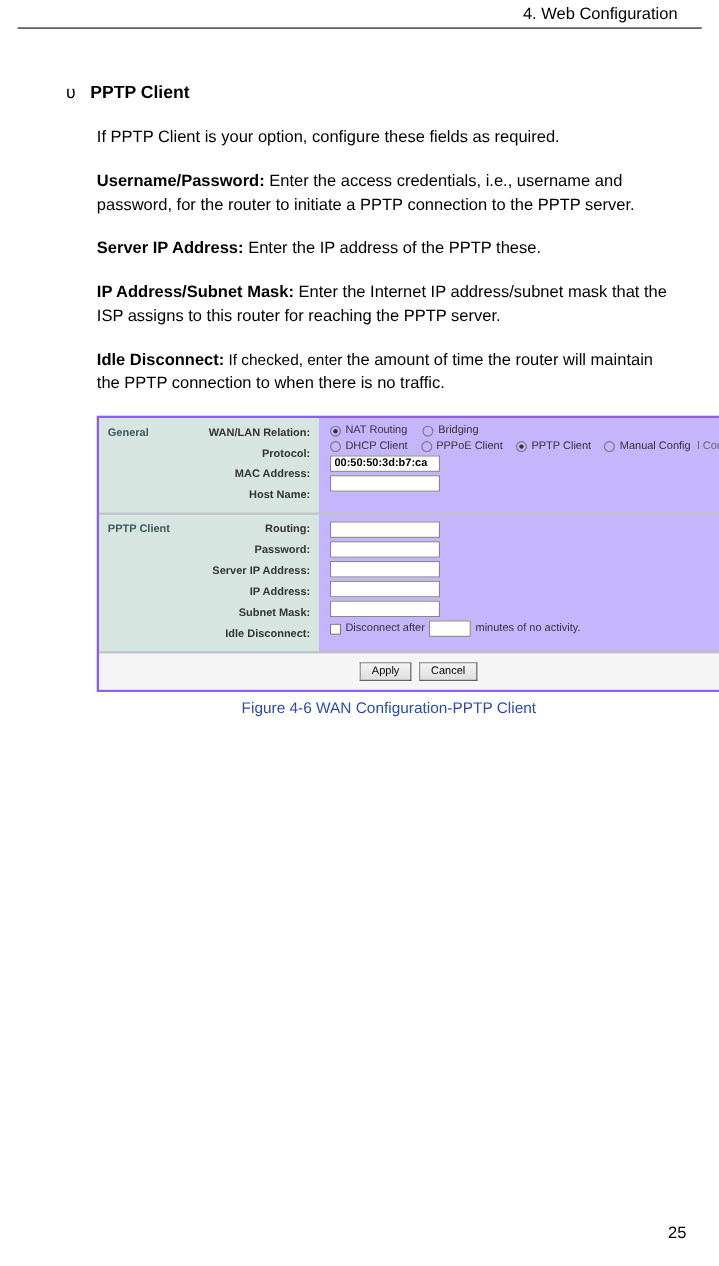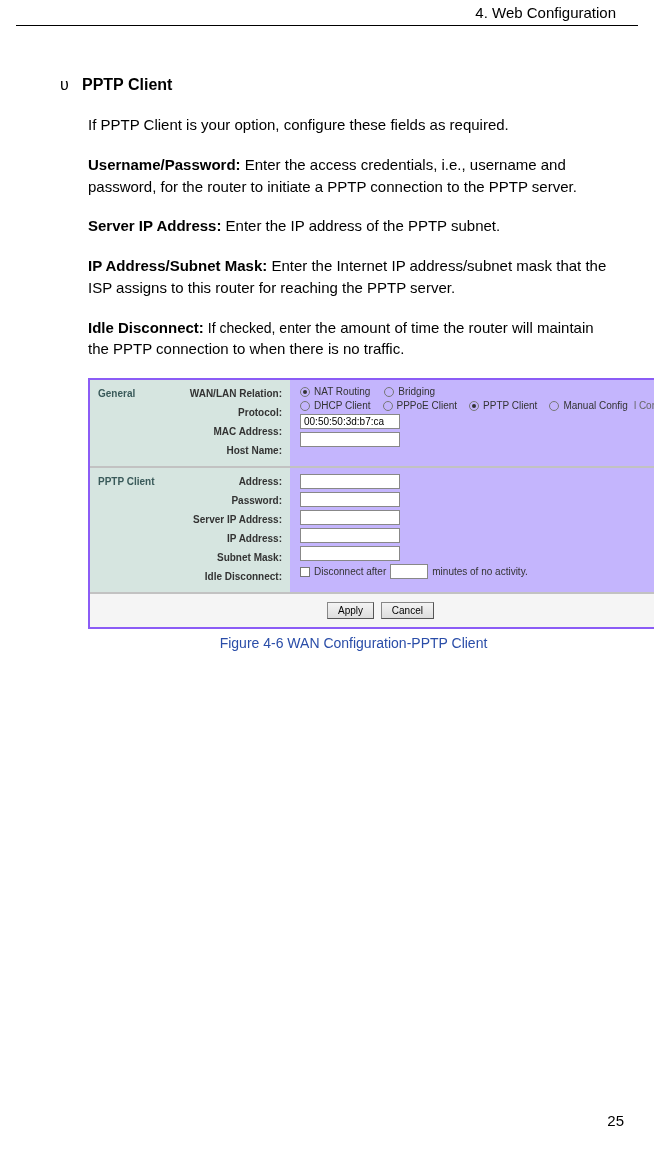--- a/index.html
+++ b/index.html
@@ -79,21 +79,21 @@
       margin-bottom: 4px;
       line-height: 15px;
     }
     .rlabel.first { display:flex; justify-content:space-between; }
     .right-col { flex:1; padding: 6px 4px 4px 10px; font-size:10px; }
     .radio-row { display:flex; gap:4px; align-items:center; margin-bottom:3px; }
     .radio { width:10px; height:10px; border:1px solid #777; border-radius:50%; display:inline-block; position:relative; }
     .radio.checked::after { content:""; position:absolute; width:4px; height:4px; background:#333; border-radius:50%; top:2px; left:2px; }
     .cb { width:10px; height:10px; border:1px solid #777; display:inline-block; background:#fff; }
     .tinput { border:1px solid #888; height:15px; background:#fff; display:inline-block; }
-    .w100 { width:100px; }
+    .w100 { width:100px;font-weight:bold; }
     .w40 { width:38px; }
     .opt-text { font-size:10px; color:#333; }
     .button-bar {
       padding: 8px 0 8px 0;
       text-align: center;
       background: #f5f5f5;
     }
     .btn {
       display:inline-block;
       border:1px solid #888;
@@ -132,21 +132,21 @@
   </div>
 
   <div class="body-text">
     <p class="para">If PPTP Client is your option, configure these fields as required.</p>
 
     <p class="para">
       <span class="def-label">Username/Password:</span><span> Enter the access credentials, i.e., username and password, for the router to initiate a PPTP connection to the PPTP server.</span>
     </p>
 
     <p class="para">
-      <span class="def-label">Server IP Address:</span><span> Enter the IP address of the PPTP subnet.</span>
+      <span class="def-label">Server IP Address:</span><span> Enter the IP address of the PPTP these.</span>
     </p>
 
     <p class="para">
       <span class="def-label">IP Address/Subnet Mask:</span><span> Enter the Internet IP address/subnet mask that the ISP assigns to this router for reaching the PPTP server.</span>
     </p>
 
     <p class="para">
       <span class="def-label">Idle Disconnect:</span><span style="font-size:14px;"> If checked, enter </span><span>the amount of time the router will maintain the PPTP connection to when there is no traffic.</span>
     </p>
   </div>
@@ -192,21 +192,21 @@
           <div class="radio-row">
             <span class="tinput w100"></span>
           </div>
         </div>
       </div>
 
       <div class="panel">
         <div class="panel-label-col">
           <div class="rlabel first">
             <span class="panel-name">PPTP Client</span>
-            <span>Address:</span>
+            <span>Routing:</span>
           </div>
           <div class="rlabel">Password:</div>
           <div class="rlabel">Server IP Address:</div>
           <div class="rlabel">IP Address:</div>
           <div class="rlabel">Subnet Mask:</div>
           <div class="rlabel">Idle Disconnect:</div>
         </div>
         <div class="right-col">
           <div class="radio-row">
               <span class="tinput w100"></span>

